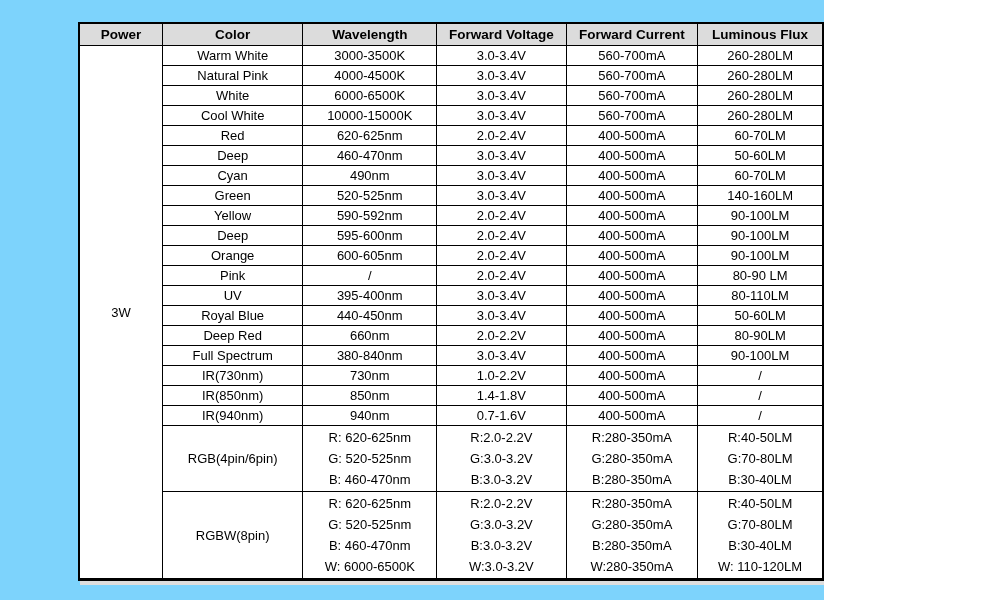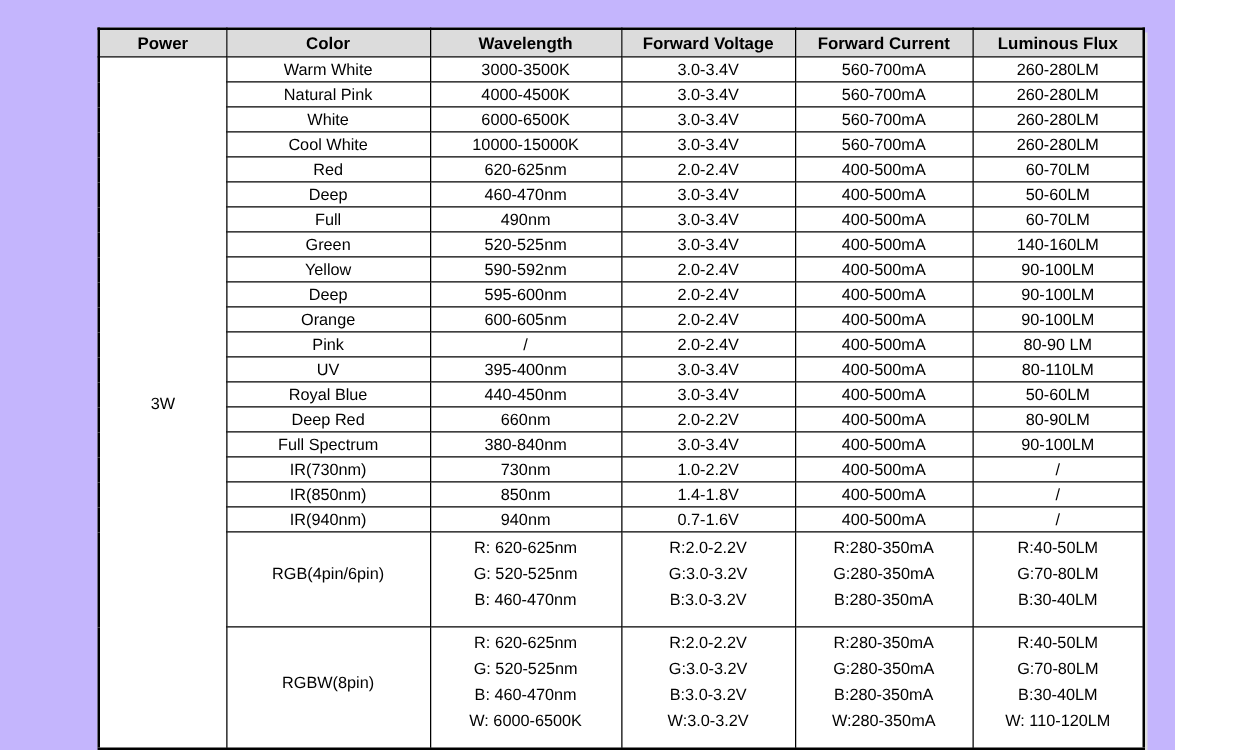--- a/index.html
+++ b/index.html
@@ -6,23 +6,23 @@
     margin: 0;
     padding: 0;
     background: #ffffff;
     width: 1000px;
     height: 600px;
     font-family: "Liberation Sans", sans-serif;
     color: #000000;
   }
   .page {
     position: relative;
-    width: 940px;
+    width: 824px;
     height: 600px;
-    background: #c4b5fd;
+    background: #7dd3fc;
     overflow: hidden;
   }
   table.spec-table {
     position: absolute;
     left: 78px;
     top: 22px;
     border-collapse: collapse;
     table-layout: fixed;
     border: 2px solid #000000;
     box-shadow: 2px 4px 0 0 #dededе, 0 -3px 0 0 #ececec;
@@ -45,21 +45,21 @@
     height: 21px;
   }
   table.spec-table tbody td {
     height: 19px;
     line-height: 19px;
   }
   table.spec-table tbody tr.multi td {
     height: auto;
     line-height: 21px;
     padding-top: 1px;
-    padding-bottom: 11px;
+    padding-bottom: 1px;
   }
   table.spec-table tbody tr.multi td .line {
     line-height: 21px;
     height: 21px;
   }
   td.power-cell {
     font-size: 13px;
     background: #ffffff;
   }
   table.spec-table {
@@ -127,21 +127,21 @@
         <td>60-70LM</td>
       </tr>
       <tr>
         <td>Deep</td>
         <td>460-470nm</td>
         <td>3.0-3.4V</td>
         <td>400-500mA</td>
         <td>50-60LM</td>
       </tr>
       <tr>
-        <td>Full</td>
+        <td>Cyan</td>
         <td>490nm</td>
         <td>3.0-3.4V</td>
         <td>400-500mA</td>
         <td>60-70LM</td>
       </tr>
       <tr>
         <td>Green</td>
         <td>520-525nm</td>
         <td>3.0-3.4V</td>
         <td>400-500mA</td>

